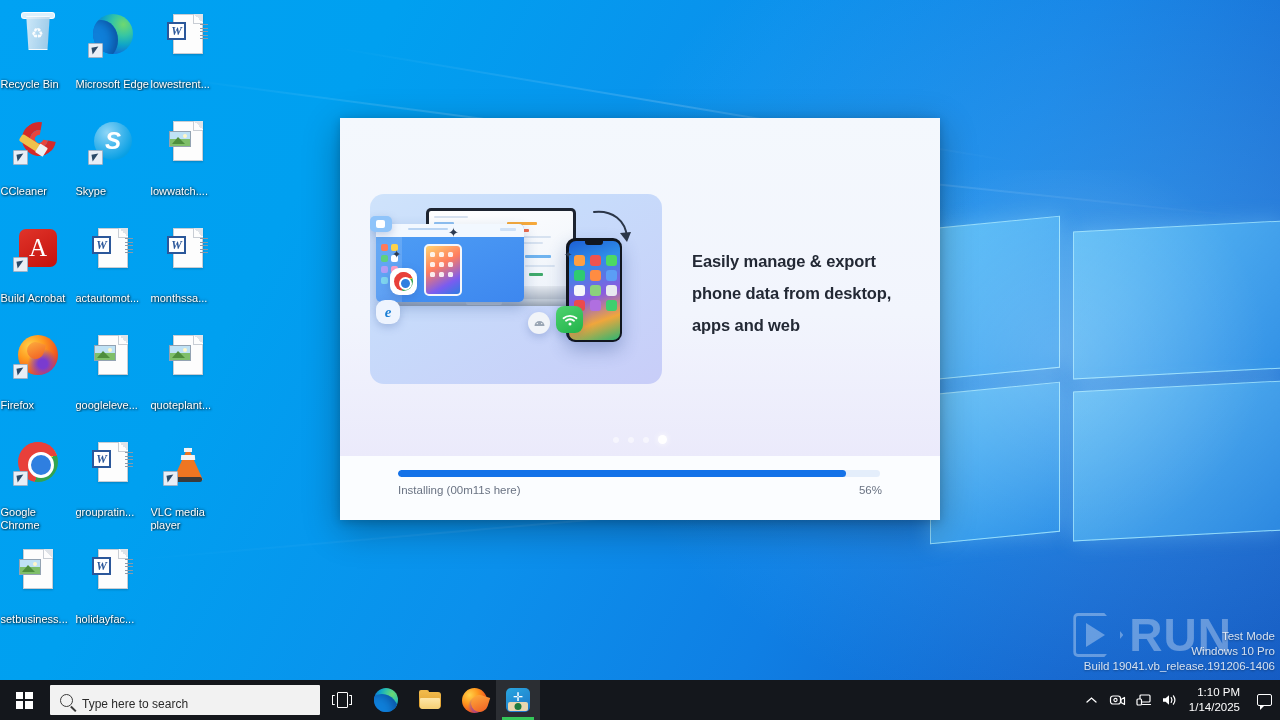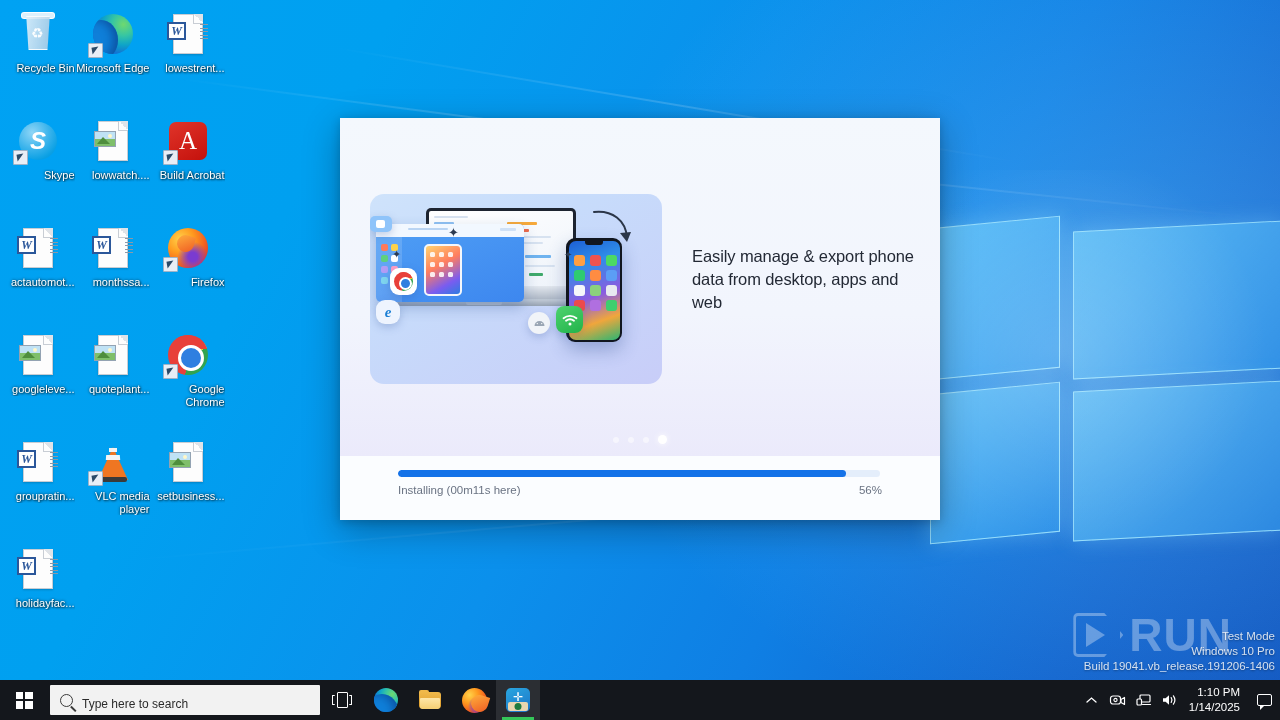--- a/index.html
+++ b/index.html
@@ -49,21 +49,21 @@
     position: absolute; left: 0; top: 4px; width: 230px;
     display: flex; flex-wrap: wrap; align-content: flex-start;
   }
   .desk-icon {
     width: 75px; height: 107px;
     display: flex; flex-direction: column; align-items: center;
     padding-top: 8px; cursor: default;
   }
   .desk-icon .glyph { width: 45px; height: 45px; position: relative; }
   .desk-icon .label {
-    margin-top: 5px; width: 74px; text-align: right;
+    margin-top: 21px; width: 74px; text-align: left;
     font-size: 11px; line-height: 12.5px; color: #ffffff;
     text-shadow: 0 0 3px rgba(0,0,0,0.75), 1px 1px 2px rgba(0,0,0,0.6);
     word-wrap: break-word; overflow: hidden; max-height: 26px;
   }
   .shortcut-arrow {
     position: absolute; left: -2px; bottom: -1px; width: 15px; height: 15px;
     background: #e8eef6; border: 1px solid #9fb3c8; border-radius: 1px;
   }
   .shortcut-arrow::after {
     content: ""; position: absolute; left: 3px; top: 3px;
@@ -247,21 +247,21 @@
     position: absolute; left: 0; top: 0; width: 600px; height: 338px;
     background: linear-gradient(180deg, #f4f8fd 0%, #f2f5fd 58%, #ebeafb 100%);
   }
   #promo-art {
     position: absolute; left: 30px; top: 76px; width: 292px; height: 190px;
     background: linear-gradient(150deg, #cfe3fb 0%, #c7dcfb 35%, #c8cdf8 100%);
     border-radius: 14px; overflow: hidden;
   }
   #promo-text {
     position: absolute; left: 352px; top: 127px; width: 224px;
-    font-size: 16.5px; line-height: 23px; font-weight: normal;
+    font-size: 16.5px; line-height: 32px; font-weight: bold;
     color: #232935; letter-spacing: -0.1px;
   }
   #dots {
     position: absolute; left: 0; right: 0; bottom: 12px;
     display: flex; justify-content: center; gap: 9px;
   }
   #dots .dot { width: 6px; height: 6px; border-radius: 50%; background: rgba(255,255,255,0.52); }
   #dots .dot.active {
     width: 9px; height: 9px; background: #ffffff;
     box-shadow: 0 0 6px rgba(255,255,255,0.95); margin-top: -1.5px;
@@ -558,20 +558,31 @@
         <span class="word-w">W</span>
         <span class="doc-lines">
           <i></i>
           <i></i>
           <i></i>
           <i></i>
           <i></i>
         </span>
       </span>
       <span class="label">lowestrent...</span>
+    </div>
+    <div class="desk-icon">
+      <span class="glyph">
+        <span class="ccl">
+          <span class="c-out"></span>
+          <span class="c-in"></span>
+          <span class="brush"></span>
+        </span>
+        <span class="shortcut-arrow"></span>
+      </span>
+      <span class="label">CCleaner</span>
     </div>
     <div class="desk-icon">
       <span class="glyph">
         <span class="skype">S</span>
         <span class="shortcut-arrow"></span>
       </span>
       <span class="label">Skype</span>
     </div>
     <div class="desk-icon">
       <span class="glyph">

